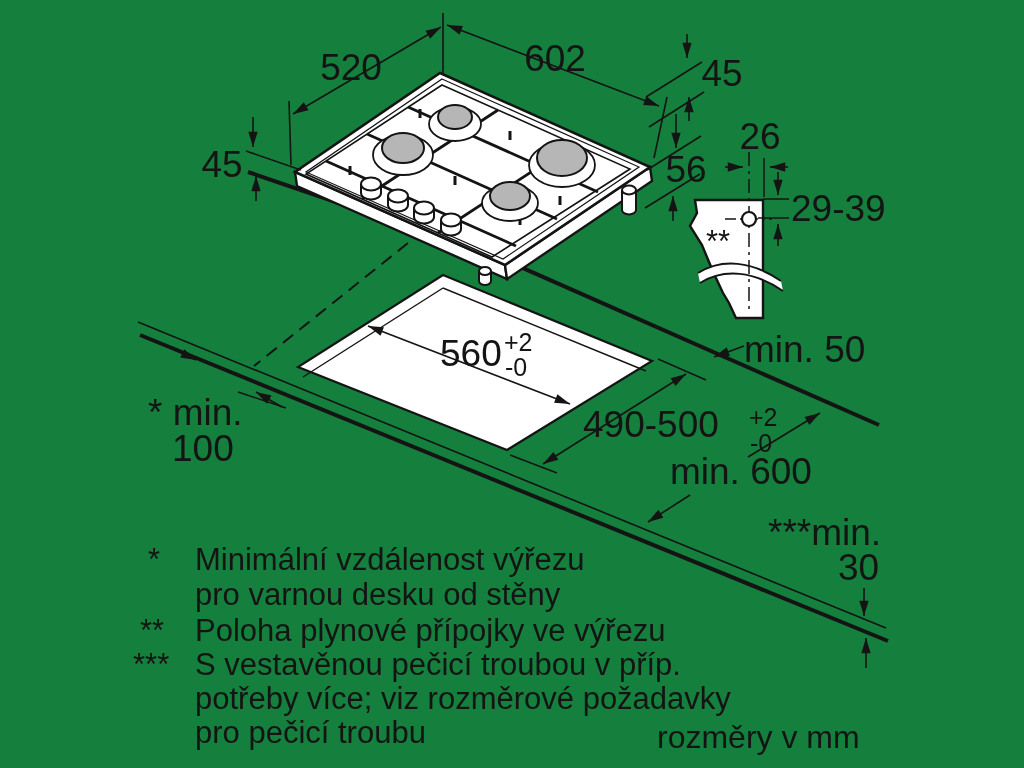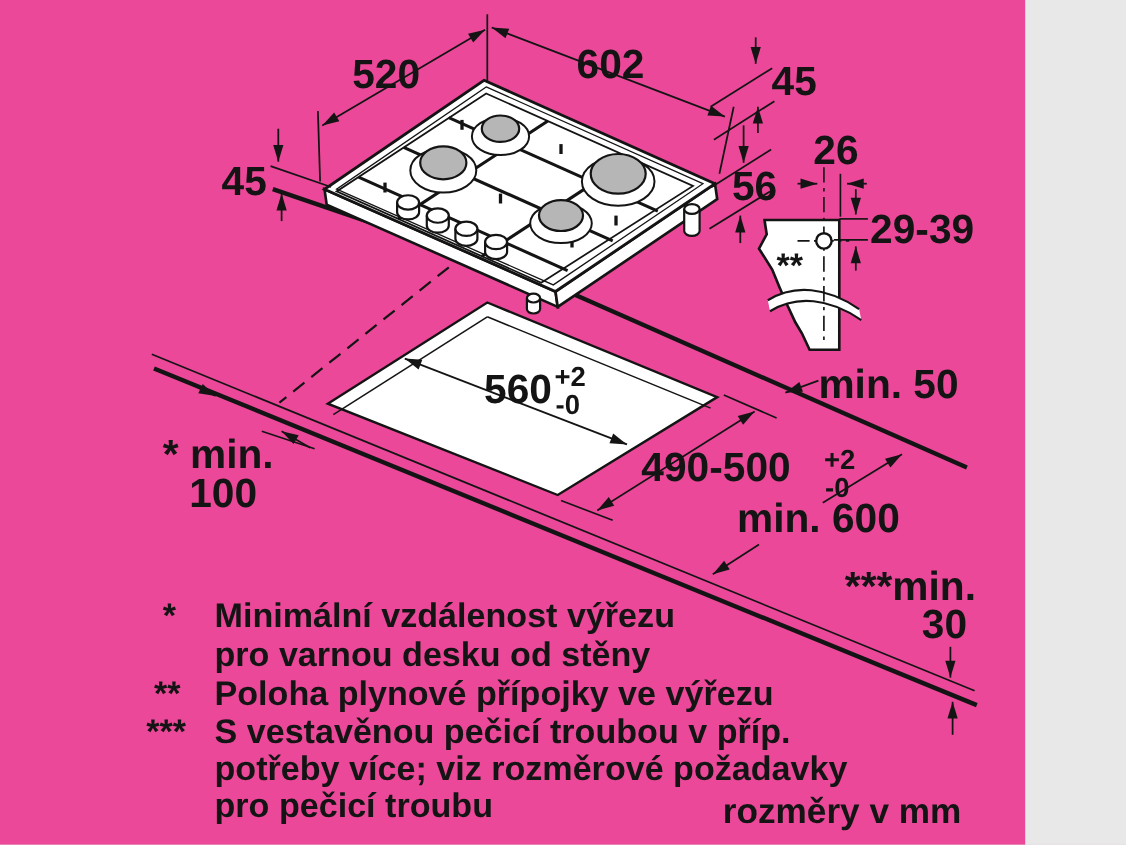--- a/index.html
+++ b/index.html
@@ -1,17 +1,17 @@
 <!DOCTYPE html>
 <html><head>
 <meta charset="utf-8">
 <style>
   html,body{margin:0;padding:0;background:#e8e8e8;}
-  .page{position:relative;width:932px;height:768px;background:#ec4899;overflow:hidden;
-        font-family:"Liberation Sans", sans-serif;font-weight:bold;}
+  .page{position:relative;width:1024px;height:768px;background:#15803d;overflow:hidden;
+        font-family:"Liberation Sans", sans-serif;}
   svg{position:absolute;left:0;top:0;}
   .ln{stroke:#141414;fill:none;}
   .fillw{fill:#ffffff;}
   text{fill:#141414;font-family:"Liberation Sans", sans-serif;}
   .dim{font-size:37px;}
   .dimsm{font-size:25px;}
   .note{font-size:31px;}
 </style>
 </head>
 <body>

